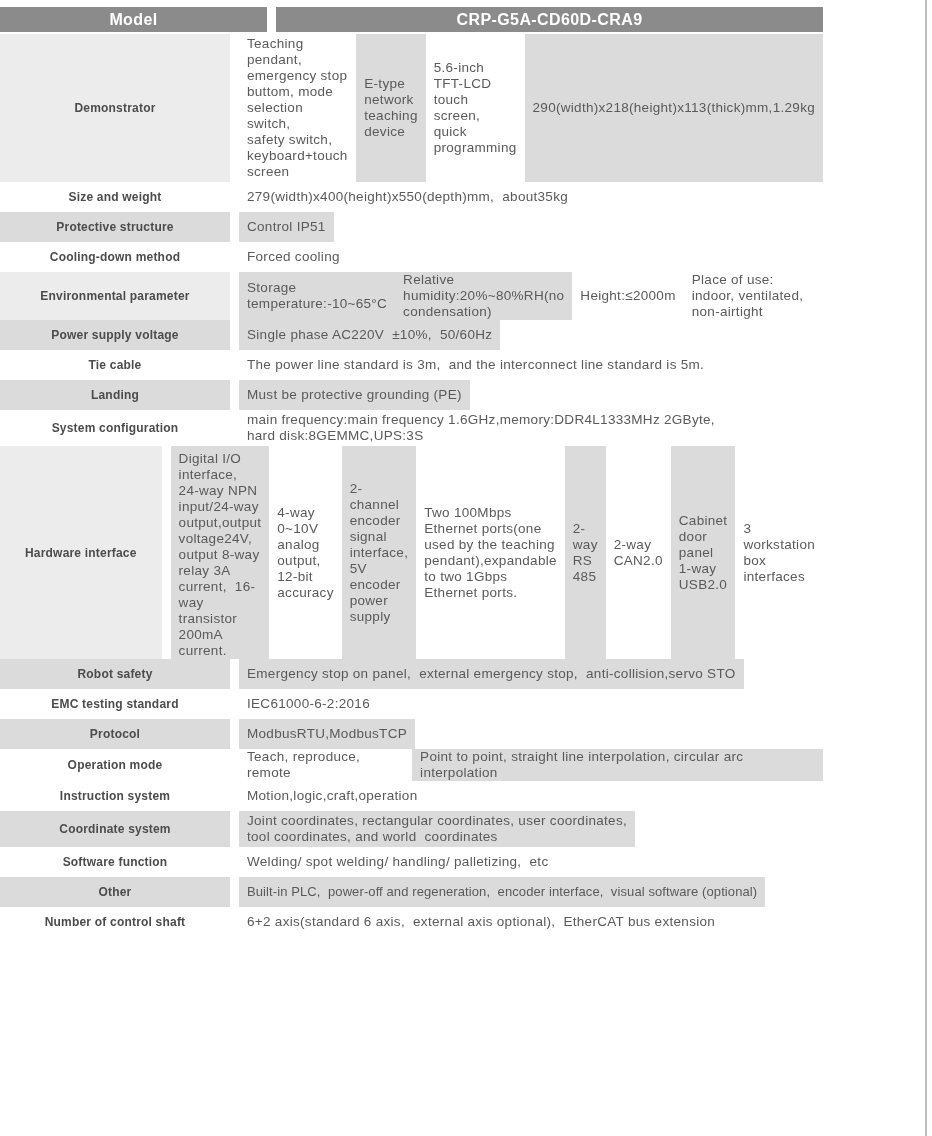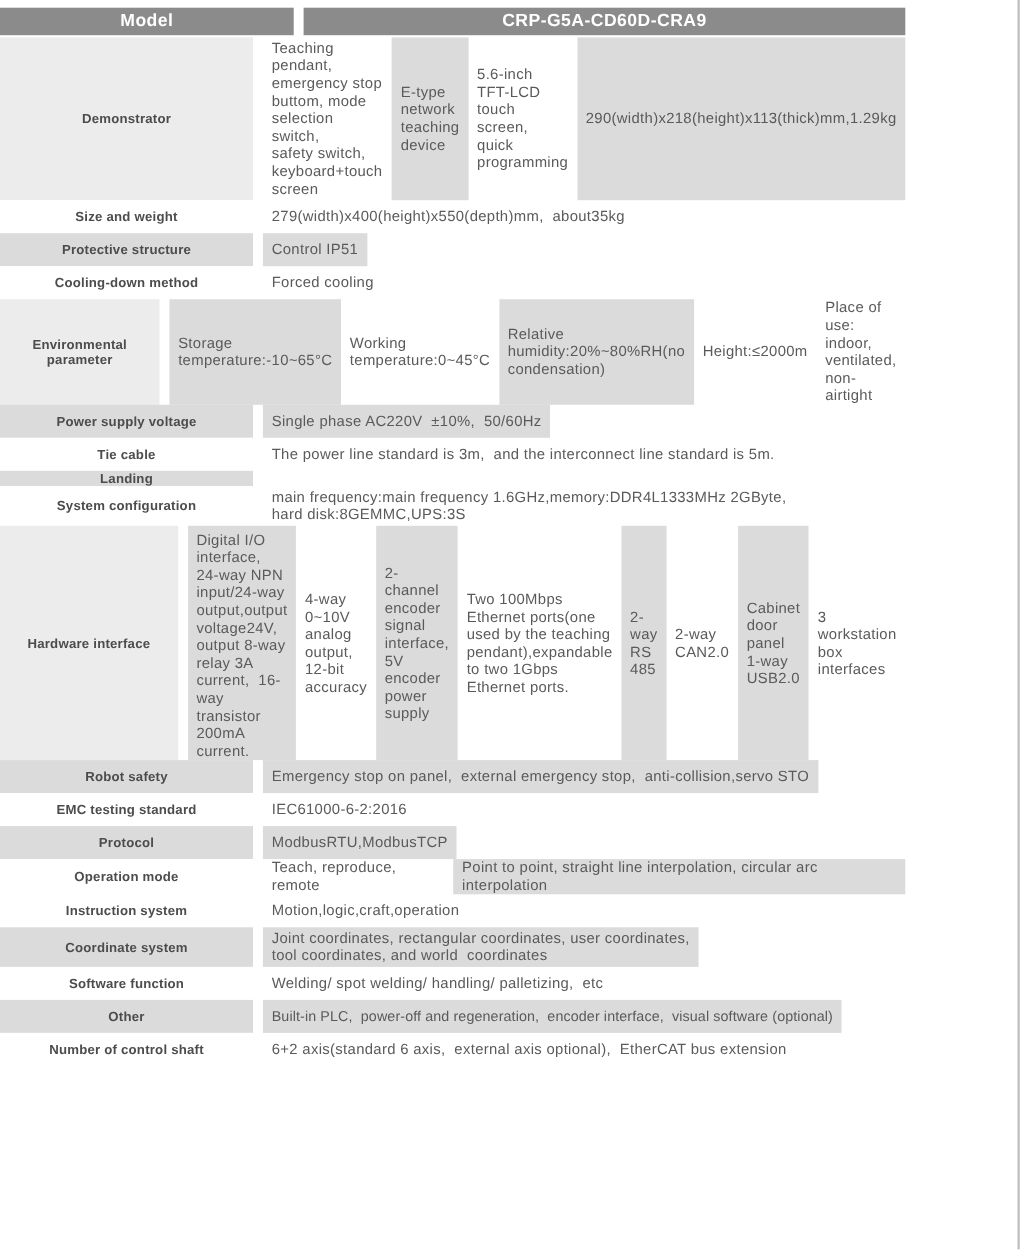--- a/index.html
+++ b/index.html
@@ -99,40 +99,42 @@
         <div class="group">
           <div class="label lb-white">Cooling-down method</div>
           <div class="rows">
             <div class="row">Forced cooling</div>
           </div>
         </div>
         <div class="group">
           <div class="label lb-span">Environmental parameter</div>
           <div class="rows">
             <div class="row gray">Storage temperature:-10~65°C</div>
-            <div class="row">Working temperature:0~45°C</div>
             <div class="row gray">Relative humidity:20%~80%RH(no condensation)</div>
             <div class="row">Height:≤2000m</div>
             <div class="row">Place of use:  indoor, ventilated, non-airtight</div>
           </div>
         </div>
         <div class="group">
           <div class="label lb-gray">Power supply voltage</div>
           <div class="rows">
             <div class="row gray">Single phase AC220V  ±10%,  50/60Hz</div>
           </div>
         </div>
         <div class="group">
           <div class="label lb-white">Tie cable</div>
           <div class="rows">
             <div class="row">The power line standard is 3m,  and the interconnect line standard is 5m.</div>
           </div>
         </div>
         <div class="group">
           <div class="label lb-gray">Landing</div>
+          <div class="rows">
+            <div class="row gray">Must be protective grounding (PE)</div>
+          </div>
         </div>
         <div class="group">
           <div class="label lb-white">System configuration</div>
           <div class="rows">
             <div class="row two-line">main frequency:main frequency 1.6GHz,memory:DDR4L1333MHz 2GByte,
 hard disk:8GEMMC,UPS:3S</div>
           </div>
         </div>
         <div class="group">
           <div class="label lb-span">Hardware interface</div>

